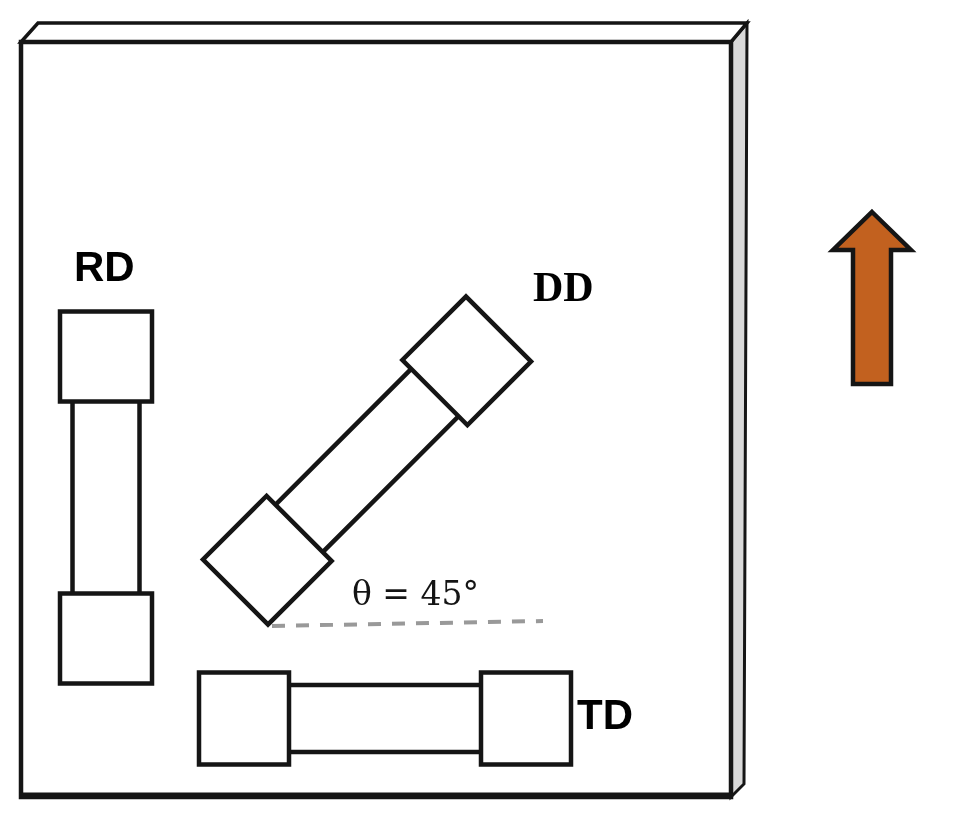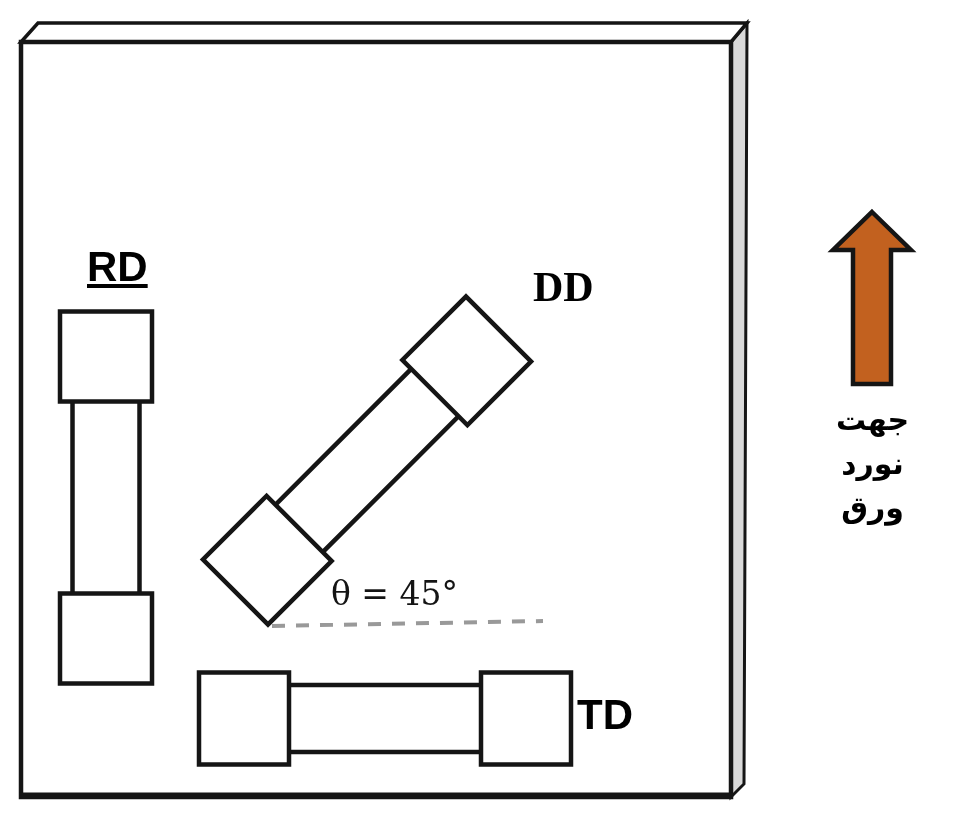--- a/index.html
+++ b/index.html
@@ -79,27 +79,22 @@
       <rect class="spec" x="-97" y="-33.5" width="194" height="67"></rect>
       <rect class="spec" x="-186" y="-46" width="90" height="92"></rect>
       <rect class="spec" x="96" y="-46" width="90" height="92"></rect>
     </g>
 
     <line class="dash" x1="272" y1="626" x2="543" y2="621" stroke="#999999"></line>
 
     <polygon class="arrow" points="872,212 911,250 891,250 891,384 853,384 853,250 833,250" fill="#c2611f"></polygon>
   </svg>
 
-  <div class="dir-label" style="left:87px; top:243px;text-decoration:underline;">RD</div>
+  <div class="dir-label" style="left:74px; top:243px;">RD</div>
 
   <div class="dir-label" style="left:533px; top:263px;font-family:Liberation Serif, serif;">DD</div>
 
   <div class="dir-label" style="left:577px; top:691px;">TD</div>
 
-  <div class="angle-label" style="left:331px; top:574px;">θ = 45°</div>
+  <div class="angle-label" style="left:352px; top:574px;">θ = 45°</div>
 
-  <div class="caption" dir="rtl">
-    <div>جهت</div>
-    <div>نورد</div>
-    <div>ورق</div>
-  </div>
 
 </div>
 
 </body></html>

